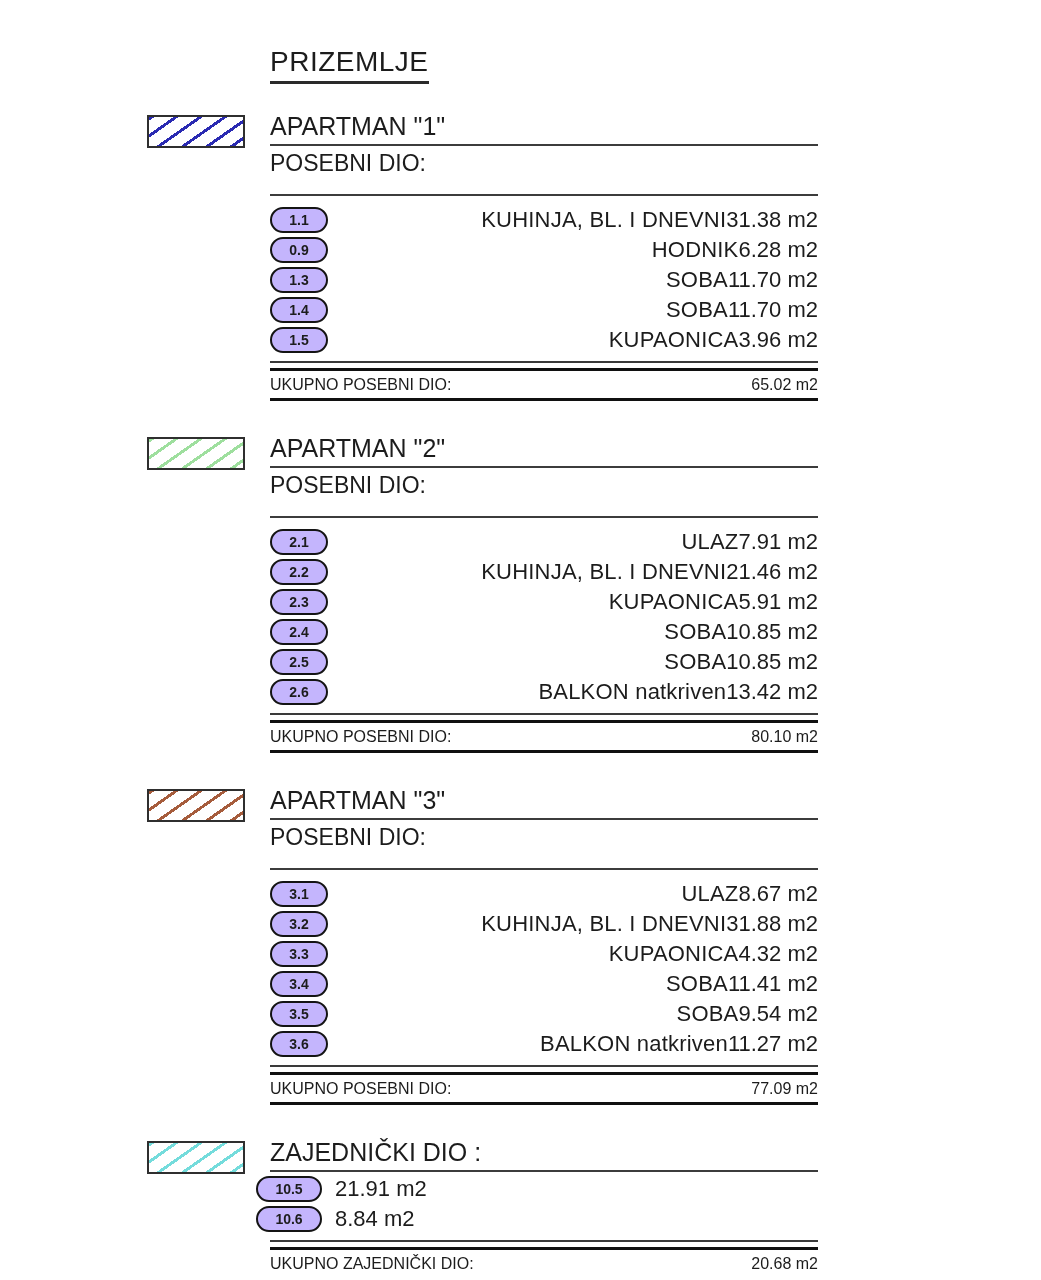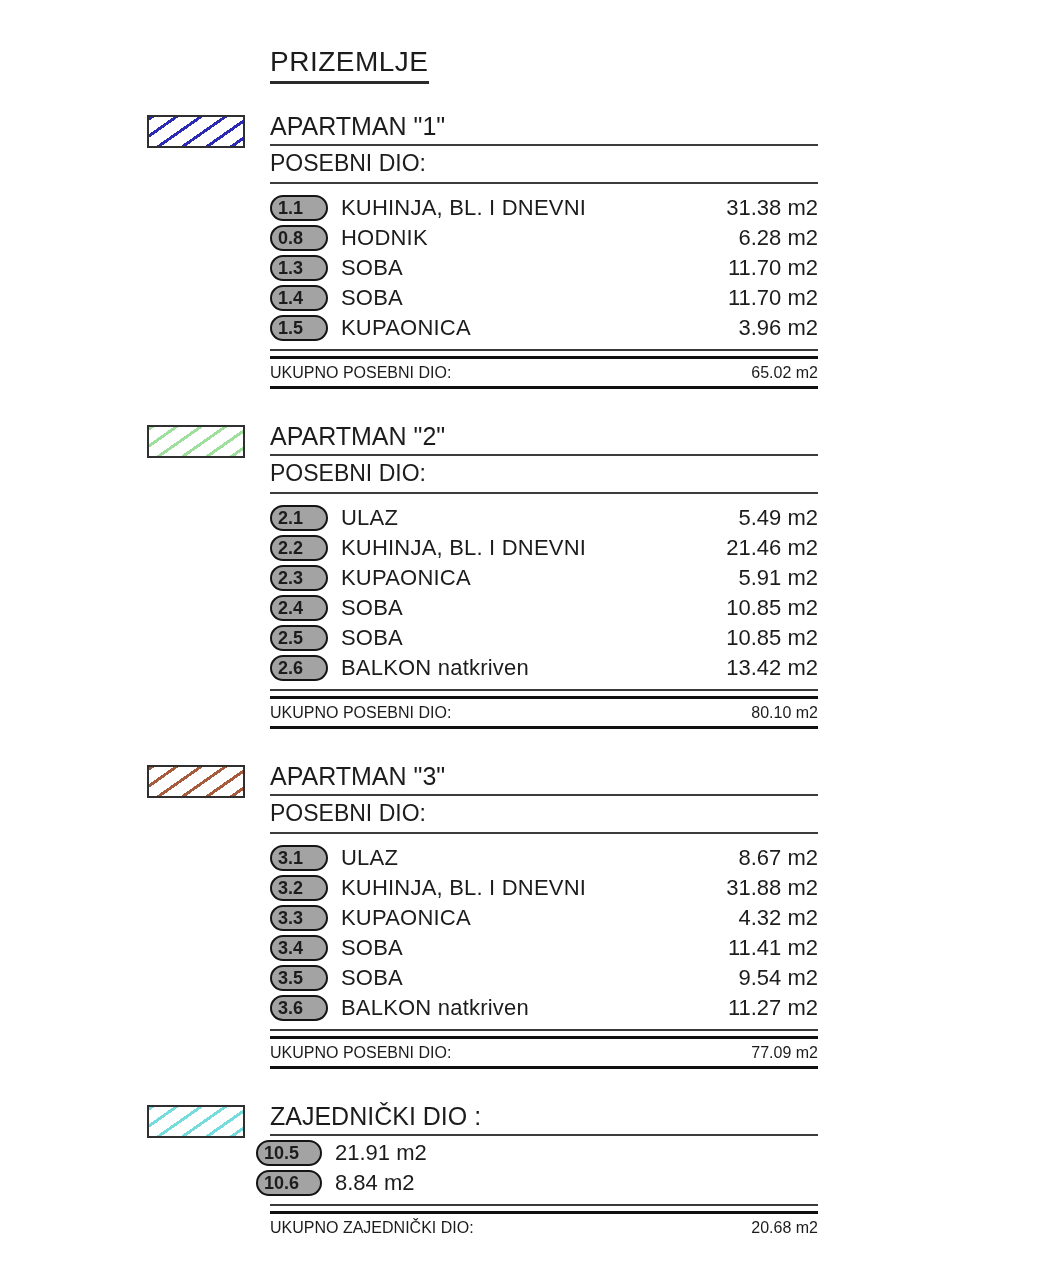--- a/index.html
+++ b/index.html
@@ -55,53 +55,54 @@
     font-size: 25px;
     line-height: 28px;
     border-bottom: 2px solid #3c3c3c;
     padding-bottom: 4px;
   }
   .sec-sub {
     font-size: 23px;
     line-height: 26px;
     margin-top: 4px;
     border-bottom: 2px solid #3c3c3c;
-    padding-bottom: 6px;
+    padding-bottom: 18px;
   }
   .rows {
     padding-top: 9px;
   }
   .row {
     display: flex;
     align-items: center;
     height: 30px;
     font-size: 22px;
   }
   .badge {
     flex: 0 0 auto;
     min-width: 58px;
     box-sizing: border-box;
     border: 2px solid #141414;
     border-radius: 14px;
-    font-size: 18px;
+    font-size: 14px;
     font-weight: bold;
     line-height: 22px;
-    text-align: left;
+    text-align: center;
     padding: 0 6px;
     margin-right: 13px;
-    background: #a3a3a3;
+    background: #c4b5fd;
   }
   .badge.wide {
     margin-left: -14px;
     min-width: 66px;
   }
   .row-label {
     flex: 1 1 auto;
     white-space: nowrap;
     letter-spacing: 0.2px;
+    text-align: right;
   }
   .row-area {
     flex: 0 0 auto;
     text-align: center;
     white-space: nowrap;
   }
   .rule-thin {
     border-top: 2px solid #3a3a3a;
     margin-top: 6px;
   }
@@ -137,21 +138,21 @@
       <div class="content-col">
         <div class="sec-title">APARTMAN "1"</div>
         <div class="sec-sub">POSEBNI DIO:</div>
         <div class="rows">
           <div class="row">
             <span class="badge">1.1</span>
             <span class="row-label">KUHINJA, BL. I DNEVNI</span>
             <span class="row-area">31.38 m2</span>
           </div>
           <div class="row">
-            <span class="badge">0.8</span>
+            <span class="badge">0.9</span>
             <span class="row-label">HODNIK</span>
             <span class="row-area">6.28 m2</span>
           </div>
           <div class="row">
             <span class="badge">1.3</span>
             <span class="row-label">SOBA</span>
             <span class="row-area">11.70 m2</span>
           </div>
           <div class="row">
             <span class="badge">1.4</span>
@@ -178,21 +179,21 @@
       <div class="swatch-col">
         <div class="swatch" style="--hc: #9edf9e;"></div>
       </div>
       <div class="content-col">
         <div class="sec-title">APARTMAN "2"</div>
         <div class="sec-sub">POSEBNI DIO:</div>
         <div class="rows">
           <div class="row">
             <span class="badge">2.1</span>
             <span class="row-label">ULAZ</span>
-            <span class="row-area">5.49 m2</span>
+            <span class="row-area">7.91 m2</span>
           </div>
           <div class="row">
             <span class="badge">2.2</span>
             <span class="row-label">KUHINJA, BL. I DNEVNI</span>
             <span class="row-area">21.46 m2</span>
           </div>
           <div class="row">
             <span class="badge">2.3</span>
             <span class="row-label">KUPAONICA</span>
             <span class="row-area">5.91 m2</span>

